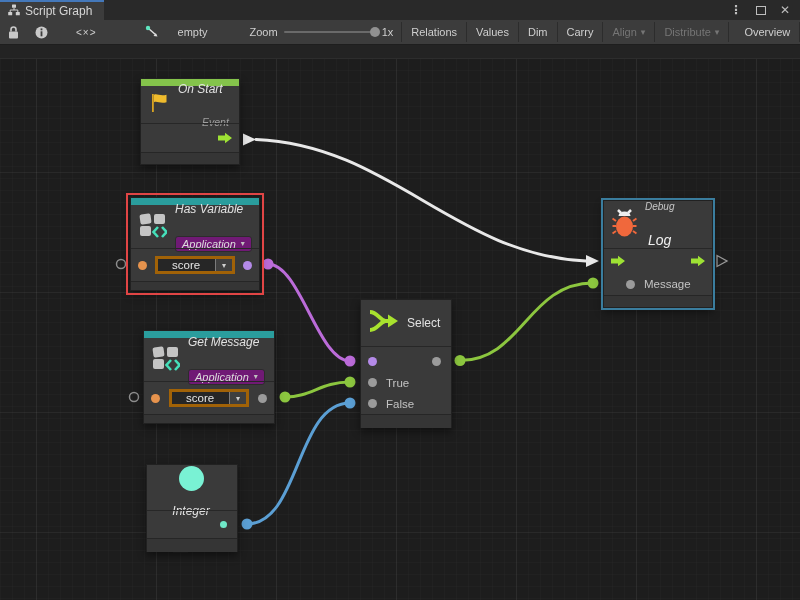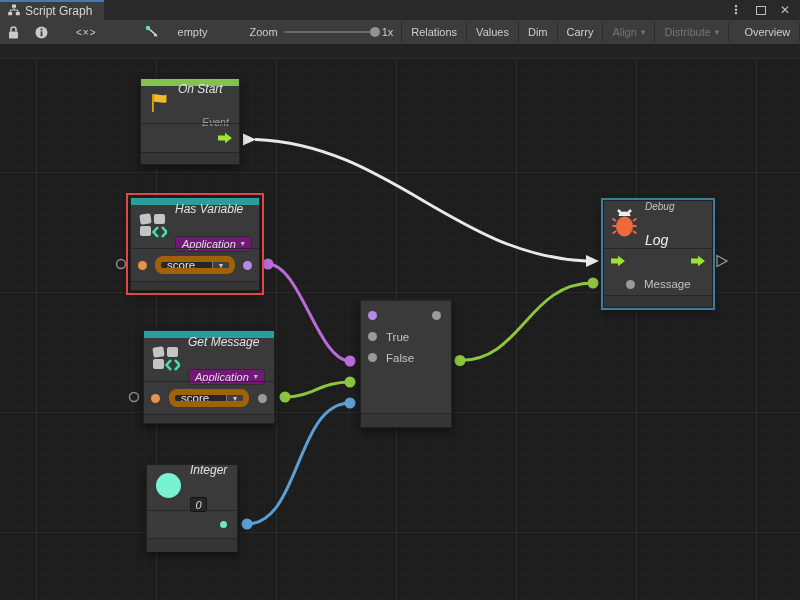--- a/index.html
+++ b/index.html
@@ -69,21 +69,21 @@
   .port.purple { background:#b48ae8; }
   .port.gray   { background:#9b9b9b; }
   .port.mint   { background:#6fe8c8; width:7px; height:7px; }
   .plabel { font-size:11.5px; color:#c3c3c3; margin-left:9px; }
 
   .dd-app { display:inline-flex; align-items:center; gap:5px; height:16px;
             background:#701a75; border:1px solid #2c2c2c; border-radius:3px;
             padding:0 6px; font-size:11px; color:#dcdcdc; }
   .dd-app::after { content:"▾"; font-size:8px; color:#c0c0c0; }
   .dd-name { display:flex; align-items:stretch; height:18px; width:80px;
-             background:#262626; border:6px solid #a16207; border-radius:8px; overflow:hidden; }
+             background:#262626; border:3px solid #a16207; border-radius:0; overflow:hidden;padding-left:8px; }
   .dd-name .val { flex:1; display:flex; align-items:center; padding-left:6px; font-size:11.5px; color:#e4e4e4; }
   .dd-name .arrow { width:17px; background:#3f3f3f; border-left:1px solid #7b7b7b;
                     display:flex; align-items:center; justify-content:center; font-size:8px; color:#cfcfcf; }
   .valbox { width:17px; height:15px; background:#262626; border:1px solid #161616; border-radius:2px;
             display:flex; align-items:center; justify-content:center; font-size:11px; color:#dedede; }
 
   
   .n-onstart { left:140px; top:33px; width:100px; height:87px; }
   .n-onstart .strip { height:7px; background:#84c34b; }
   .n-onstart .nhead { height:37px; }
@@ -98,26 +98,26 @@
   .n-var .body { height:32px; padding:0 7px; gap:0; justify-content:space-between; }
   .n-var .footer { height:9px; }
 
   .n-select { left:360px; top:254px; width:92px; height:129px; }
   .n-select .nhead { height:46px; }
   .n-select .body { padding:4px 0 0 0; display:flex; flex-direction:column; }
   .n-select .nrow { height:21px; padding:0 10px 0 7px; }
   .n-select .footer { height:14px; }
 
   .n-integer { left:146px; top:419px; width:92px; height:88px; }
-  .n-integer .nhead { height:45px; }
+  .n-integer .nhead { height:45px;flex-direction:column; }
   .n-integer .body { height:27px; justify-content:flex-end; padding-right:10px; }
   .n-integer .footer { height:14px; }
 
   .n-debug { left:603px; top:155px; width:110px; height:108px;
-             box-shadow:0 0 0 2px #3a7d9e, 0 4px 8px rgba(0,0,0,0.45); }
+             box-shadow:0 0 0 2px #3a7d9e, 0 4px 8px rgba(0,0,0,0.45);text-align:center; }
   .n-debug .nhead { height:47px; }
   .n-debug .nrow1 { height:24px; padding:0 6px; justify-content:space-between; }
   .n-debug .nrow2 { height:22px; padding:0 22px; }
   .n-debug .footer { height:12px; }
   .t-cat { font-size:10px; color:#c6c6c6; }
   .t-big { font-size:14px; color:#f0f0f0; }
 
   .arrow-glyph { width:16px; height:12px; flex:none; }
 </style>
 </head>
@@ -325,20 +325,29 @@
         <span class="dd-name">
           <span class="val">score</span>
           <span class="arrow">▾</span>
         </span>
         <span class="port gray"></span>
       </div>
       <div class="footer"></div>
     </div>
 
     <div class="node n-select">
+      <div class="nhead">
+        <span>
+          <svg width="30" height="26" viewBox="0 0 30 26">
+              <path d="M1 4 C 8 4 10 11 16 13 M1 22 C 8 22 10 15 16 13 M14 13 h7" stroke="#a8e22e" stroke-width="4" fill="none"></path>
+              <path d="M19 6.5 L29 13 L19 19.5 Z" fill="#a8e22e"></path>
+            </svg>
+        </span>
+        <span class="ntitle">Select</span>
+      </div>
       <div class="sep"></div>
       <div class="body">
         <div class="nrow" style="justify-content:space-between;">
           <span class="port purple"></span>
           <span class="port gray"></span>
         </div>
         <div class="nrow">
           <span class="port gray"></span>
           <span class="plabel">True</span>
         </div>

